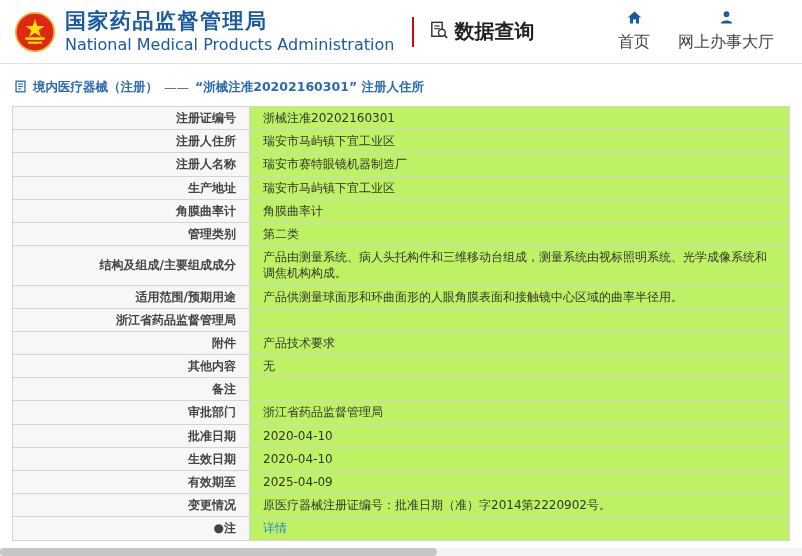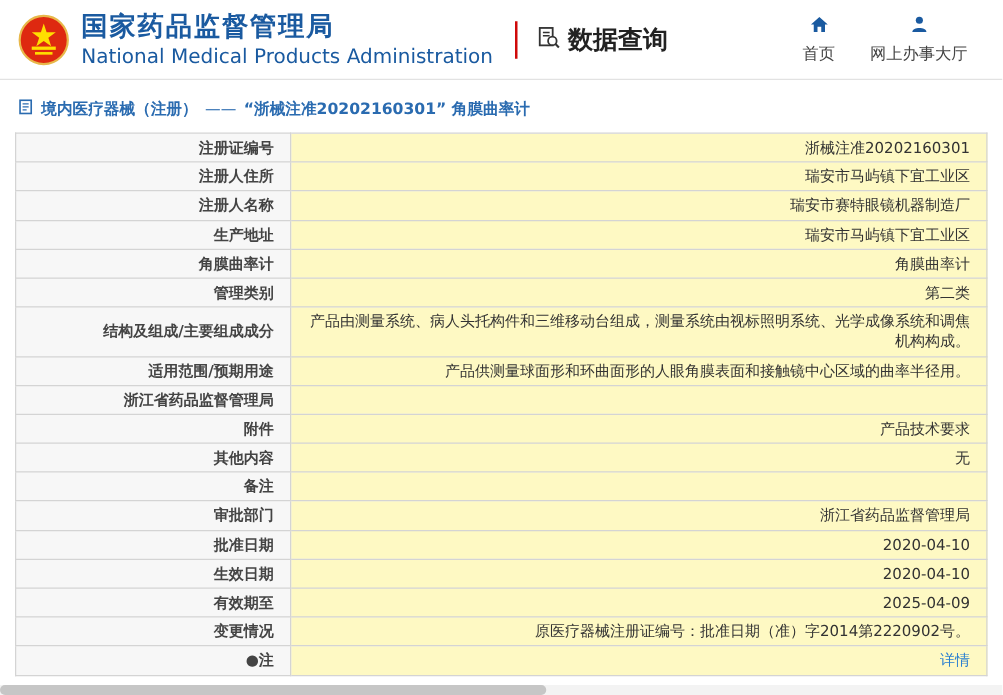--- a/index.html
+++ b/index.html
@@ -9,33 +9,33 @@
   
   .site-header { height:63px; display:flex; align-items:center; padding:0 28px 0 14px; background:#fff; }
   .emblem { width:42px; height:42px; flex:0 0 auto; margin-right:9px; }
   .brand-text { display:flex; flex-direction:column; justify-content:center; }
   .brand-cn { font-size:21px; font-weight:bold; color:#1a5aa0; letter-spacing:1.5px; line-height:1.15; }
   .brand-en { font-size:16px; color:#1a5aa0; margin-top:2px; }
   .red-divider { width:2px; height:30px; background:#cf0a0a; margin:0 16px 0 18px; flex:0 0 auto; }
   .data-query { display:flex; align-items:center; gap:6px; font-size:20px; font-weight:bold; color:#222; cursor:pointer; }
   .hdr-spacer { flex:1; }
   .top-nav { display:flex; gap:28px; align-items:flex-end; }
-  .nav-item { display:flex; flex-direction:column; align-items:center; gap:3px; font-size:13px; color:#444; cursor:pointer; }
+  .nav-item { display:flex; flex-direction:column; align-items:center; gap:3px; font-size:16px; color:#444; cursor:pointer; }
   .nav-item svg { width:15px; height:15px; }
   .header-line { height:1px; background:#e2e2e2; }
 
   
-  .breadcrumb { display:flex; align-items:flex-start; gap:6px; padding:15px 0 10px 14px; font-size:12.5px; font-weight:bold; color:#2a6bb0; }
+  .breadcrumb { display:flex; align-items:center; gap:6px; padding:15px 0 10px 14px; font-size:12.5px; font-weight:bold; color:#2a6bb0; }
   .breadcrumb .crumb-sep { font-weight:normal; }
 
   
   .info-table { width:778px; margin:0 12px; border-collapse:collapse; table-layout:fixed; }
   .info-table th, .info-table td { border:1px solid #d4d4d4; font-size:12px; padding:3px 13px; height:23px; line-height:1.35; }
-  .info-table th { width:220px; background:#f7f7f7; text-align:right; color:#444; font-weight:bold; }
-  .info-table td { text-align:right; color:#333; background:#fef9c3; }
+  .info-table th { width:237px; background:#f7f7f7; text-align:right; color:#444; font-weight:bold; }
+  .info-table td { text-align:left; color:#333; background:#bef264; }
   .detail-link { color:#2a7fd0; text-decoration:none; cursor:pointer; }
 
   
   .hscrollbar { position:absolute; left:0; bottom:0; width:802px; height:8px; background:#f3f3f3; }
   .hscrollbar .thumb { width:437px; height:8px; background:#c6c6c6; border-radius:4px; }
 </style>
 </head>
 <body>
 
 <header class="site-header">
@@ -91,21 +91,21 @@
   <span>
     <svg viewBox="0 0 16 16" width="13" height="13" aria-hidden="true">
       <rect x="2.5" y="1.5" width="11" height="13" fill="none" stroke="#2a6bb0" stroke-width="1.6"></rect>
       <line x1="5" y1="5" x2="11" y2="5" stroke="#2a6bb0" stroke-width="1.3"></line>
       <line x1="5" y1="8" x2="11" y2="8" stroke="#2a6bb0" stroke-width="1.3"></line>
       <line x1="5" y1="11" x2="9" y2="11" stroke="#2a6bb0" stroke-width="1.3"></line>
     </svg>
   </span>
   <span>境内医疗器械（注册）</span>
   <span class="crumb-sep">——</span>
-  <span>“浙械注准20202160301” 角膜曲率计</span>
+  <span>“浙械注准20202160301” 注册人住所</span>
 </div>
 
 <table class="info-table">
   <tbody id="table-body">
       <tr>
         <th>注册证编号</th>
         <td>浙械注准20202160301</td>
       </tr>
       <tr>
         <th>注册人住所</th>

